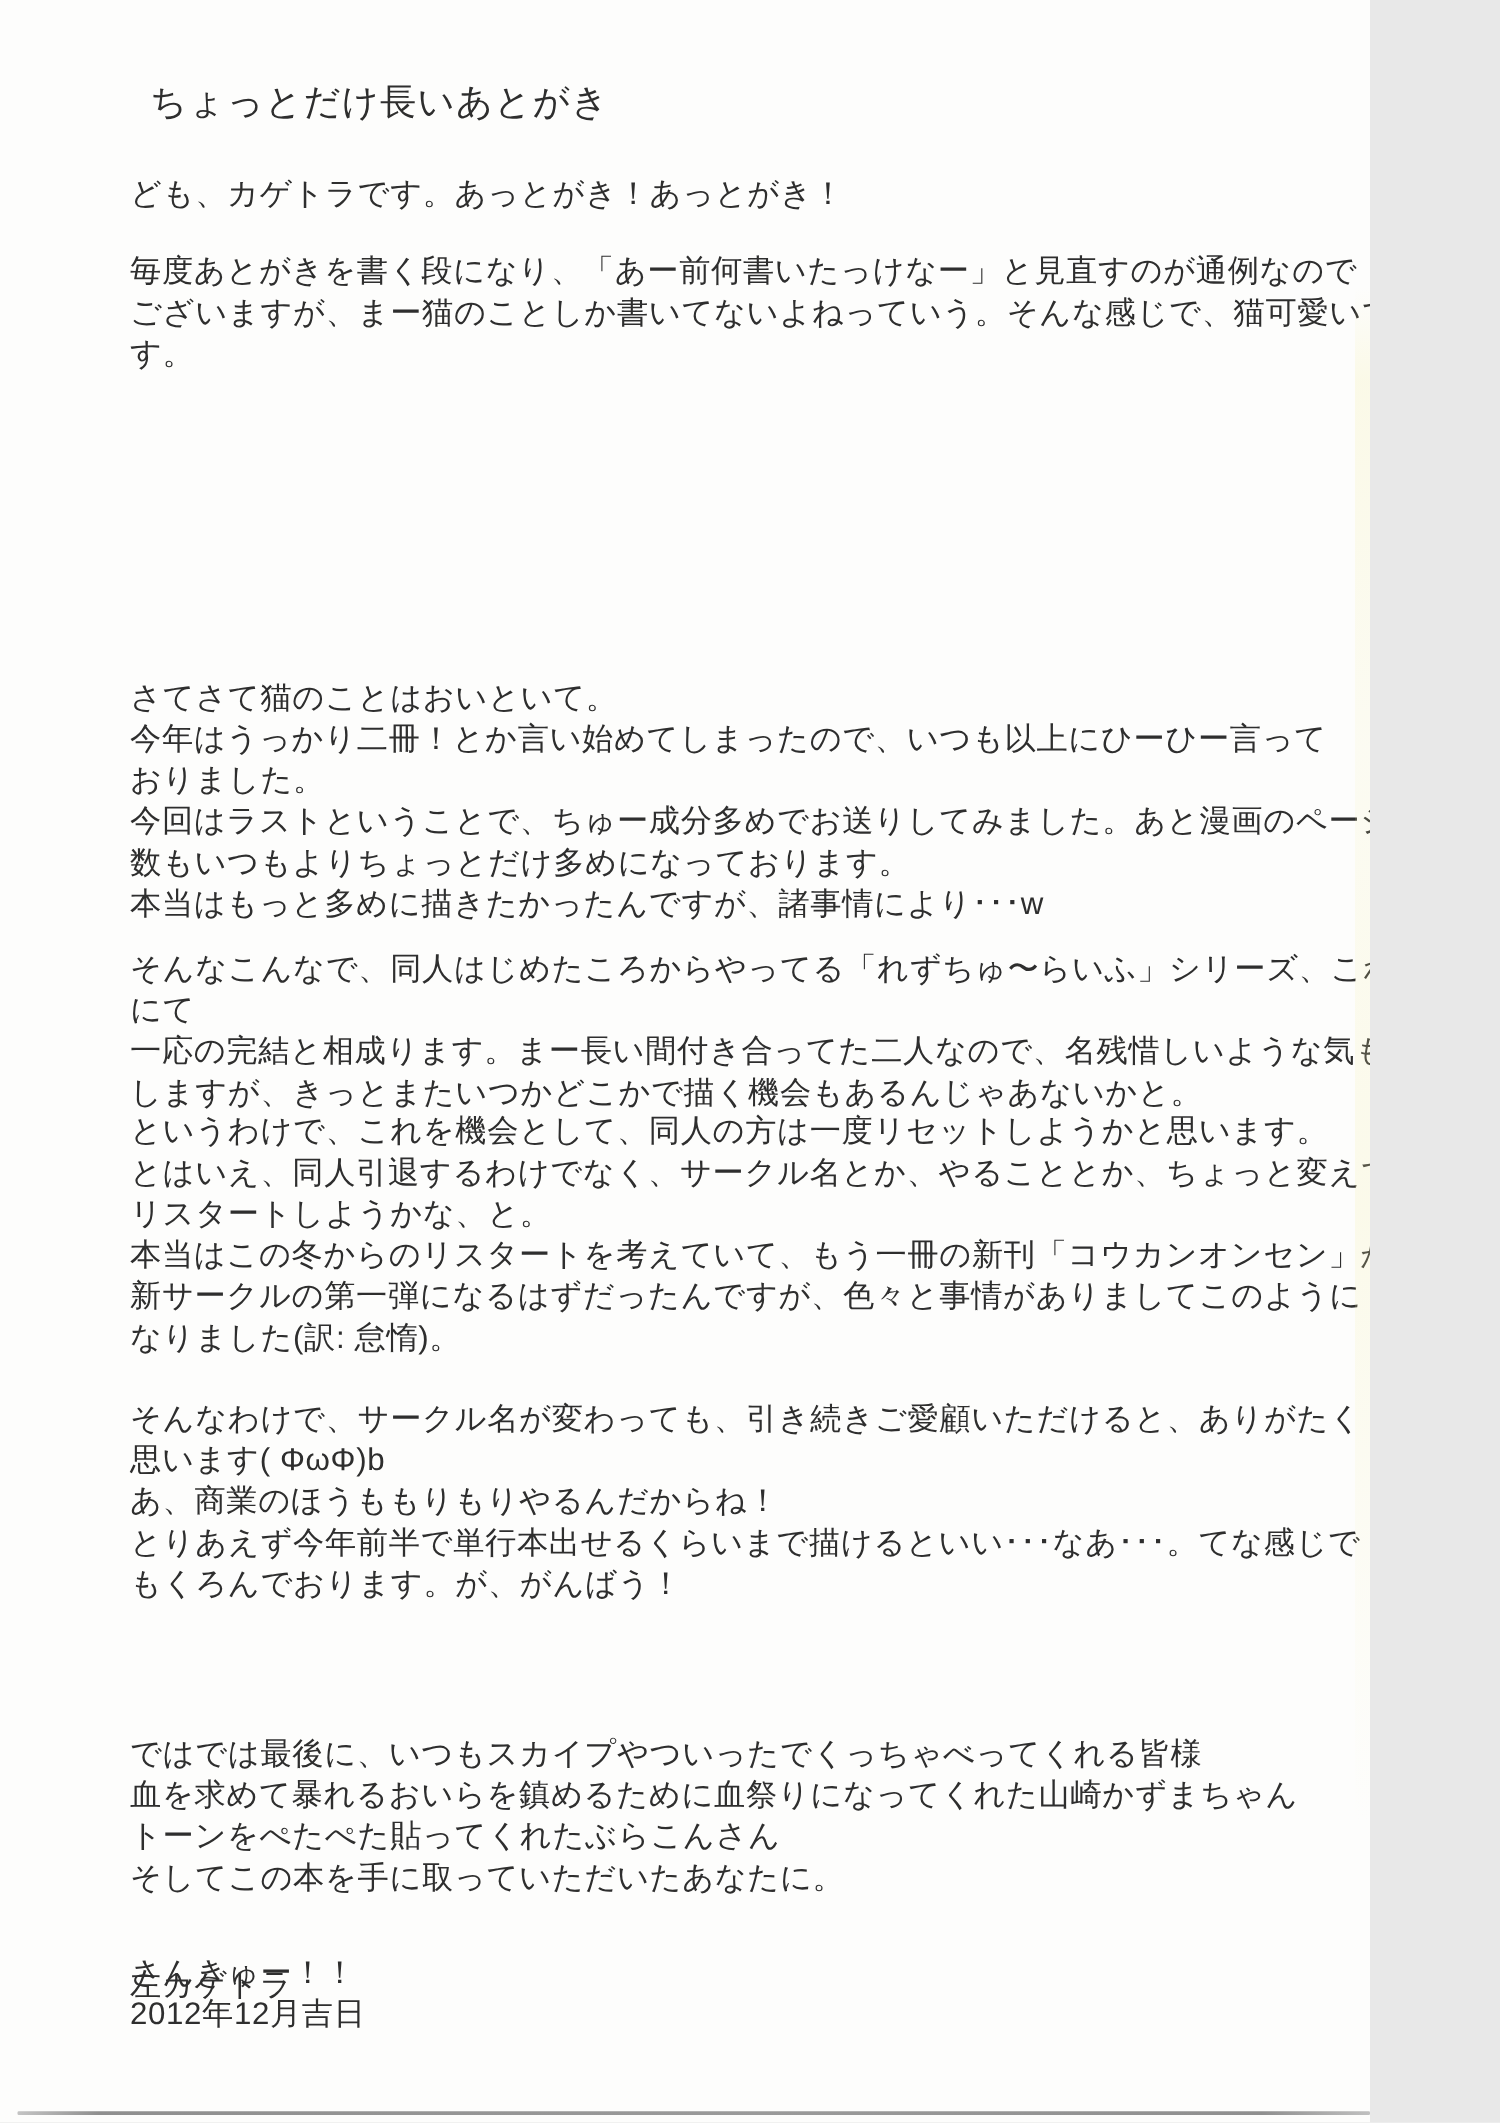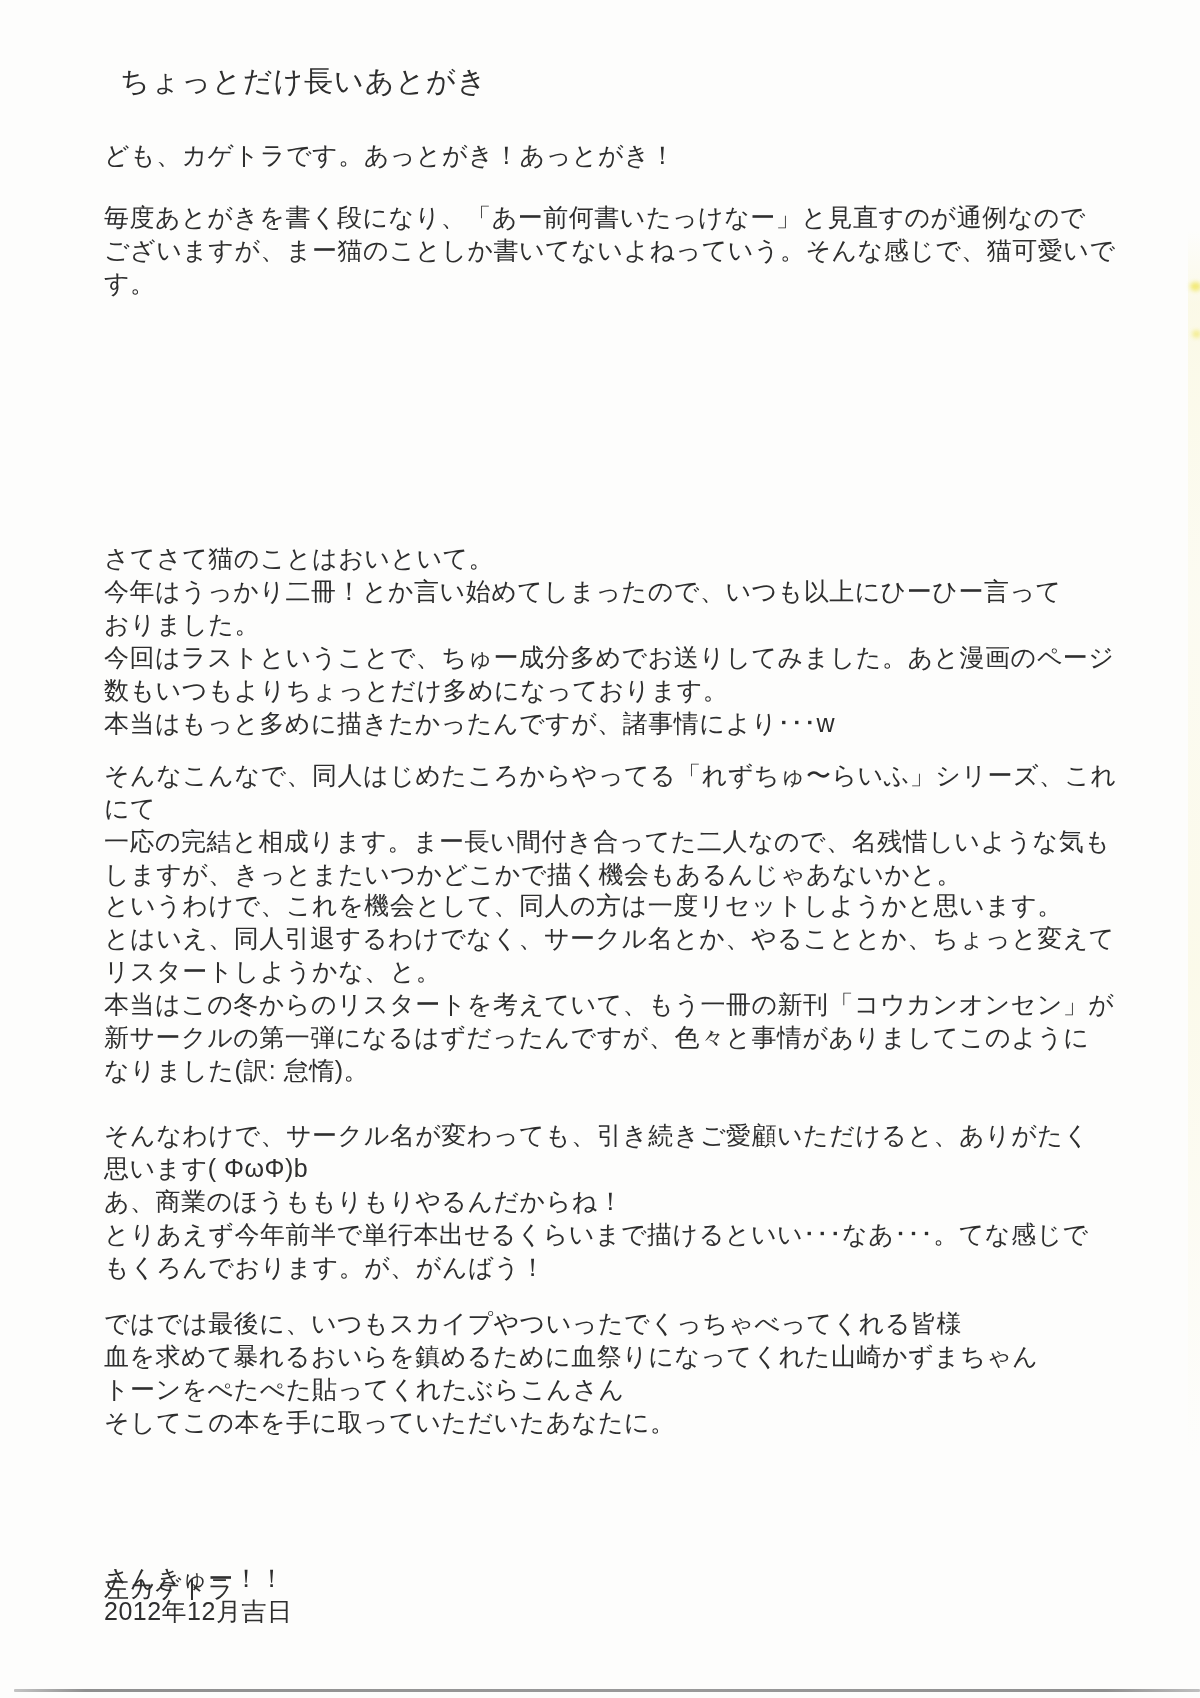--- a/index.html
+++ b/index.html
@@ -1,18 +1,18 @@
 <!DOCTYPE html>
 <html><head>
 <meta charset="utf-8">
 <style>
   html, body { margin: 0; padding: 0; background: #e8e8e8; }
   .page {
     position: relative;
-    width: 1200px;
+    width: 1096px;
     height: 1698px;
     background: #fdfdfc;
     overflow: hidden;
     font-family: "Liberation Sans", sans-serif;
     color: #2e2e2e;
   }
   .title {
     position: absolute;
     left: 120px;
     top: 62px;
@@ -96,21 +96,21 @@
 本当はこの冬からのリスタートを考えていて、もう一冊の新刊「コウカンオンセン」が
 新サークルの第一弾になるはずだったんですが、色々と事情がありましてこのように
 なりました(訳: 怠惰)。</div>
 
   <div class="para" style="top:1119px">そんなわけで、サークル名が変わっても、引き続きご愛顧いただけると、ありがたく
 思います( ΦωΦ)b
 あ、商業のほうももりもりやるんだからね！
 とりあえず今年前半で単行本出せるくらいまで描けるといい･･･なあ･･･。てな感じで
 もくろんでおります。が、がんばう！</div>
 
-  <div class="para" style="top:1307px">ではでは最後に、いつもスカイプやついったでくっちゃべってくれる皆様
+  <div class="para" style="top:1387px">ではでは最後に、いつもスカイプやついったでくっちゃべってくれる皆様
 血を求めて暴れるおいらを鎮めるために血祭りになってくれた山崎かずまちゃん
 トーンをぺたぺた貼ってくれたぶらこんさん
 そしてこの本を手に取っていただいたあなたに。</div>
 
   <div class="para" style="top:1562px">さんきゅー！！
 2012年12月吉日</div>
 
   <div class="para" style="top:1572px">左カゲトラ</div>
 
   <div class="right-edge-tint"></div>

